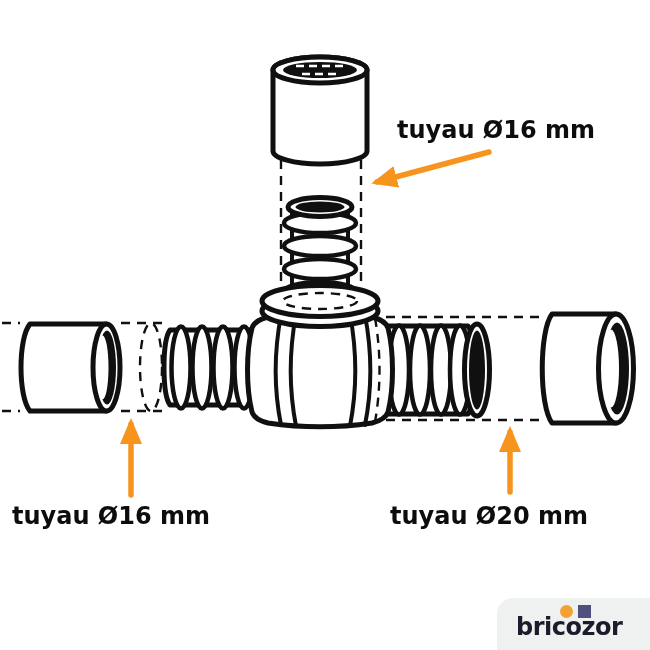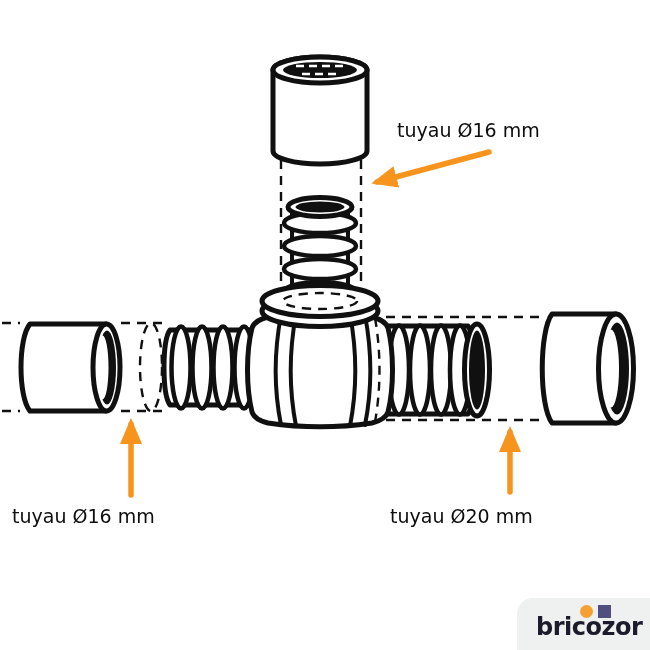--- a/index.html
+++ b/index.html
@@ -14,30 +14,30 @@
   .sf45{ fill:#fff; stroke:var(--line,#101010); stroke-width:4.5; stroke-linejoin:round; }
   .dk  { fill:var(--line,#101010); stroke:none; }
   .wh  { fill:#fff; stroke:none; }
   .dash  { fill:none; stroke:var(--line,#101010); stroke-width:2.4; stroke-dasharray:9 7; }
   .whdash{ fill:none; stroke:#fff; stroke-width:2.4; stroke-dasharray:8 5; }
   .orange{ fill:none; stroke:var(--accent-orange,#f7941e); stroke-width:5.5; stroke-linecap:round; }
   .arrow-head { fill:var(--accent-orange,#f7941e); }
 
   
   .label {
-    position:absolute; font-weight:400; font-size:19px; line-height:34px;
+    position:absolute; font-weight:700; font-size:24px; line-height:34px;
     color:var(--label-text,#0d0d0d); white-space:nowrap; letter-spacing:0;
   }
   .label.top-right   { left:397px; top:113px; }
   .label.bottom-left { left:12px;  top:499px; }
   .label.bottom-right{ left:390px; top:499px; }
 
   
   .logo-panel {
-    position:absolute; right:0; bottom:0; width:133px; height:52px;
+    position:absolute; right:0; bottom:0; width:153px; height:52px;
     background:var(--logo-bg,#eef1ef); border-top-left-radius:16px;
   }
   .brand {
     position:absolute; left:19px; top:15px; font-size:24px; font-weight:700;
     letter-spacing:-0.5px; color:var(--logo-text,#1b1b2b); line-height:1.2;
   }
   .logo-dot {
     position:absolute; left:63px; top:7px; width:13px; height:13px;
     border-radius:50%; background:var(--logo-dot,#f5a033);
   }

